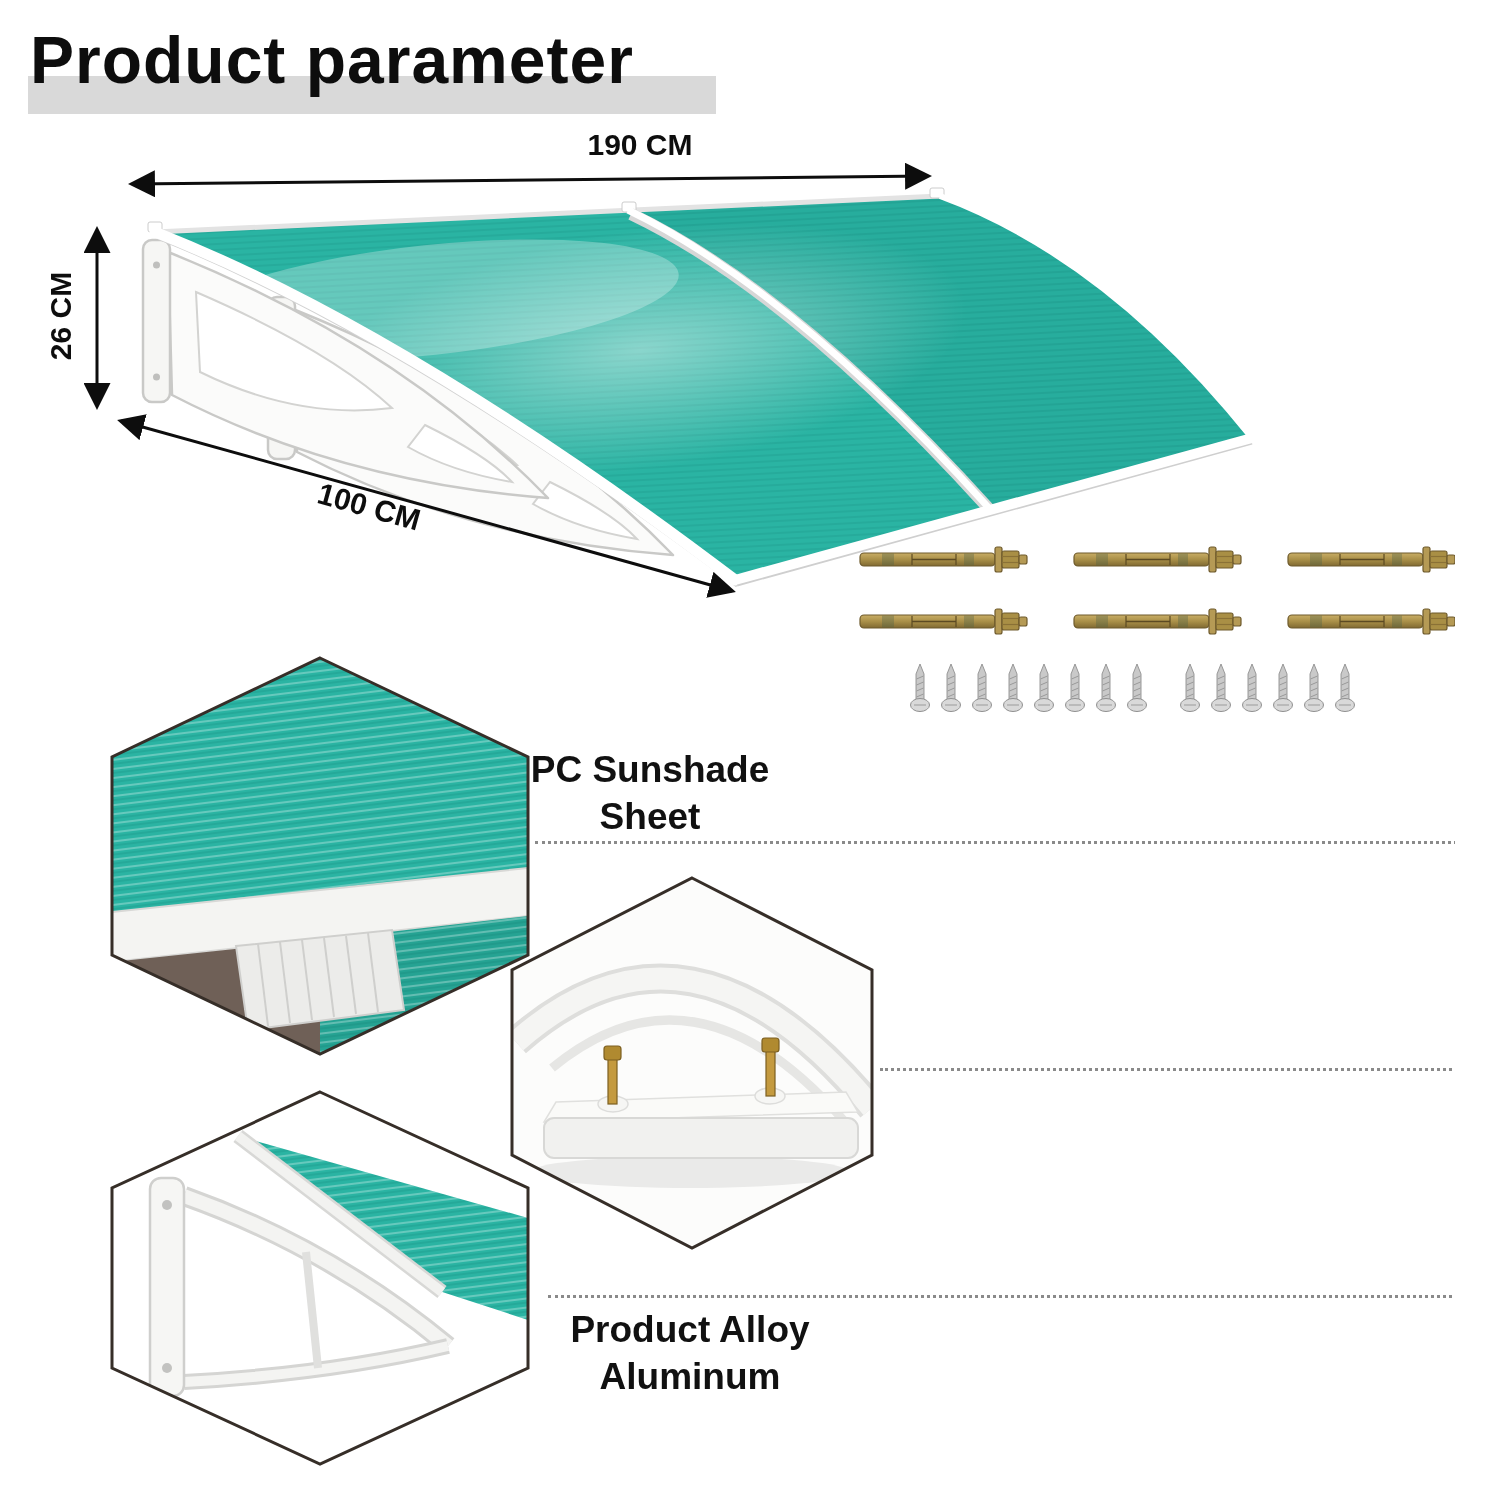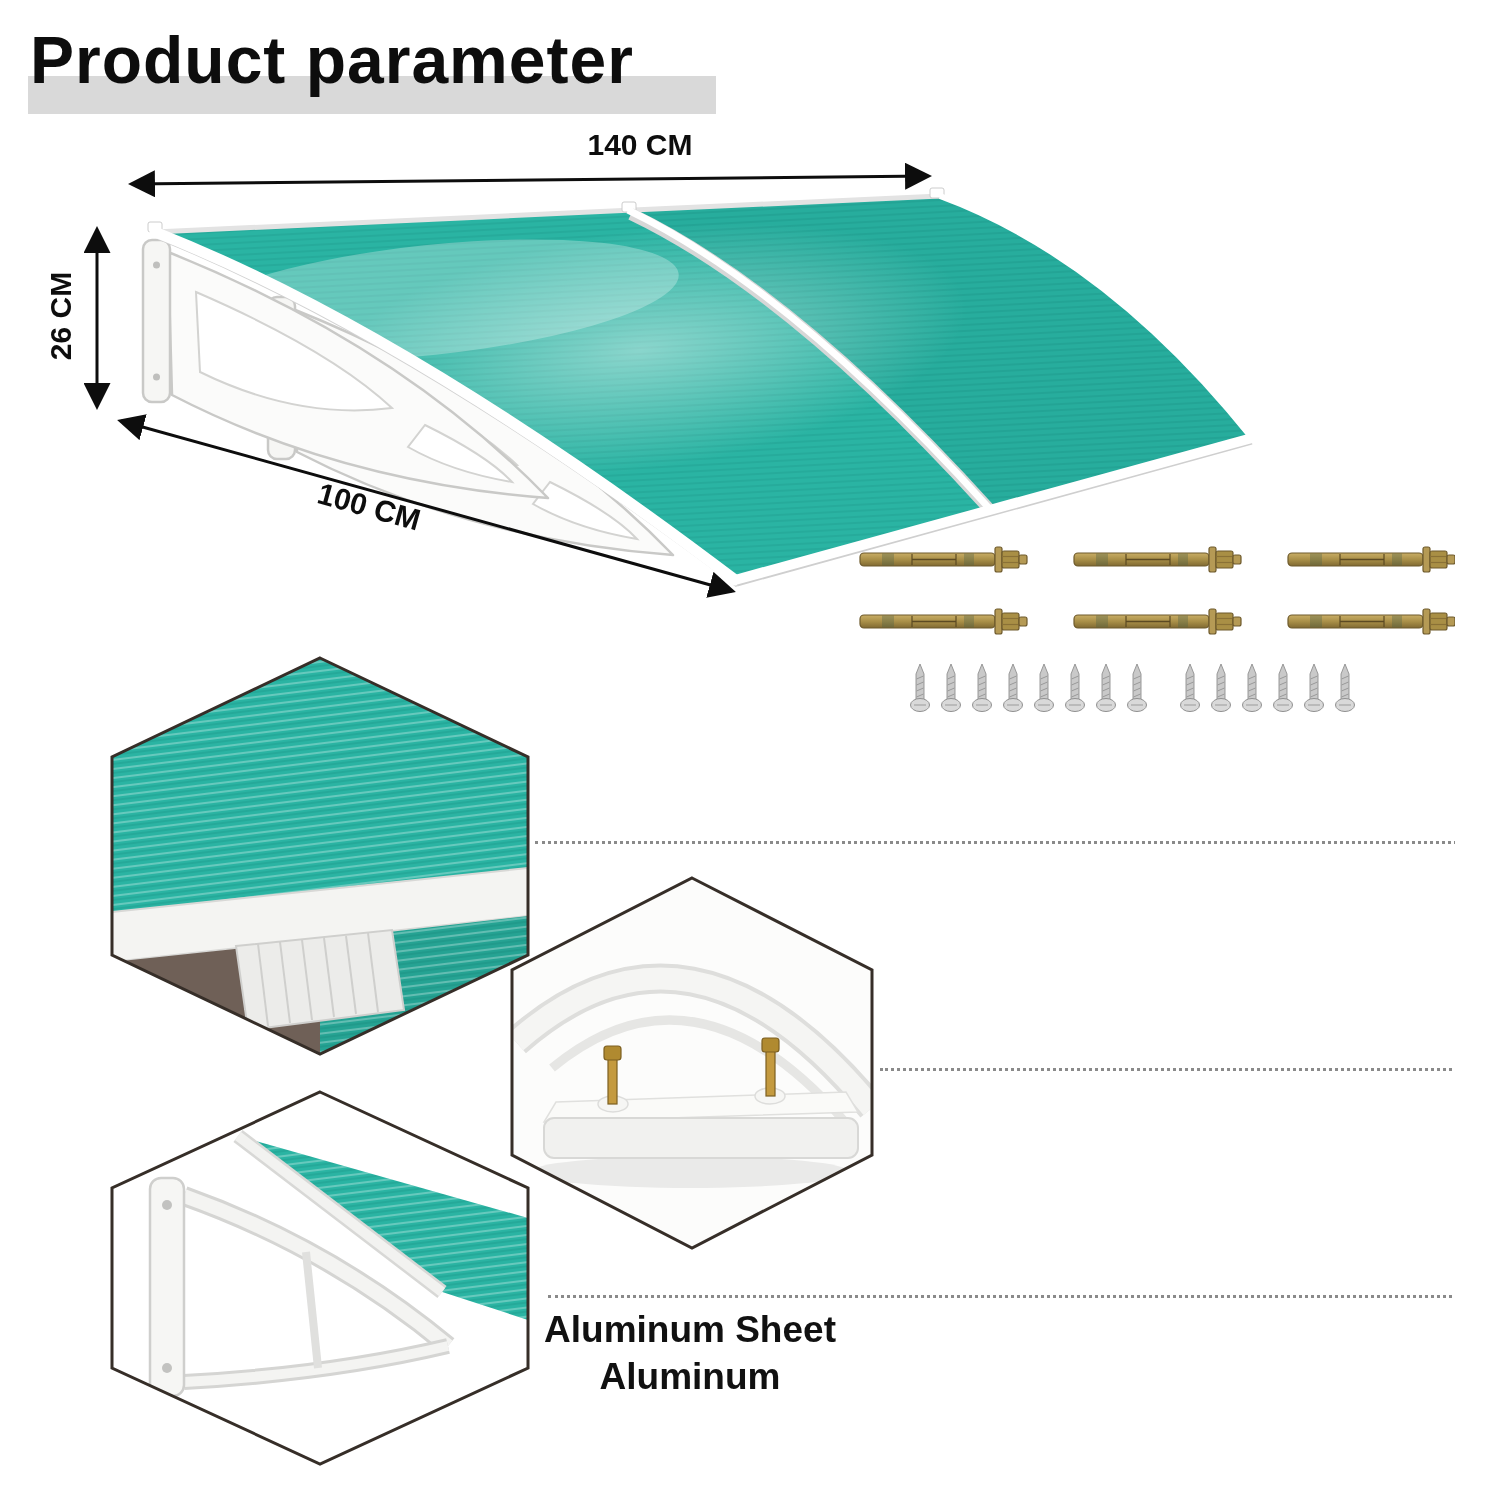--- a/index.html
+++ b/index.html
@@ -210,27 +210,31 @@
         <circle cx="167" cy="1205" r="5" fill="#c2c2c0"></circle>
         <circle cx="167" cy="1368" r="5" fill="#c2c2c0"></circle>
       </g>
       <path d="M320 1092 L528 1188 L528 1368 L320 1464 L112 1368 L112 1188 Z" fill="none" stroke="#362e28" stroke-width="3"></path>
     </g>
   </svg>
 
   <div class="abs title-hl"></div>
   <h1 class="abs title">Product parameter</h1>
 
-  <div class="abs dim" id="dim-w">140 CM</div>
+  <div class="abs dim" id="dim-w">190 CM</div>
   <div class="abs dim" id="dim-h">26 CM</div>
   <div class="abs dim" id="dim-d">100 CM</div>
 
+  <div class="abs part-label" id="label-sheet">
+    <div>PC Sunshade</div>
+    <div>Sheet</div>
+  </div>
   <div class="abs dotline" id="dot-sheet"></div>
 
   <div class="abs dotline" id="dot-bracket"></div>
 
   <div class="abs dotline" id="dot-connector"></div>
   <div class="abs part-label" id="label-connector">
-    <div>Aluminum Sheet</div>
+    <div>Product Alloy</div>
     <div>Aluminum</div>
   </div>
 
 </div>
 
 </body></html>

